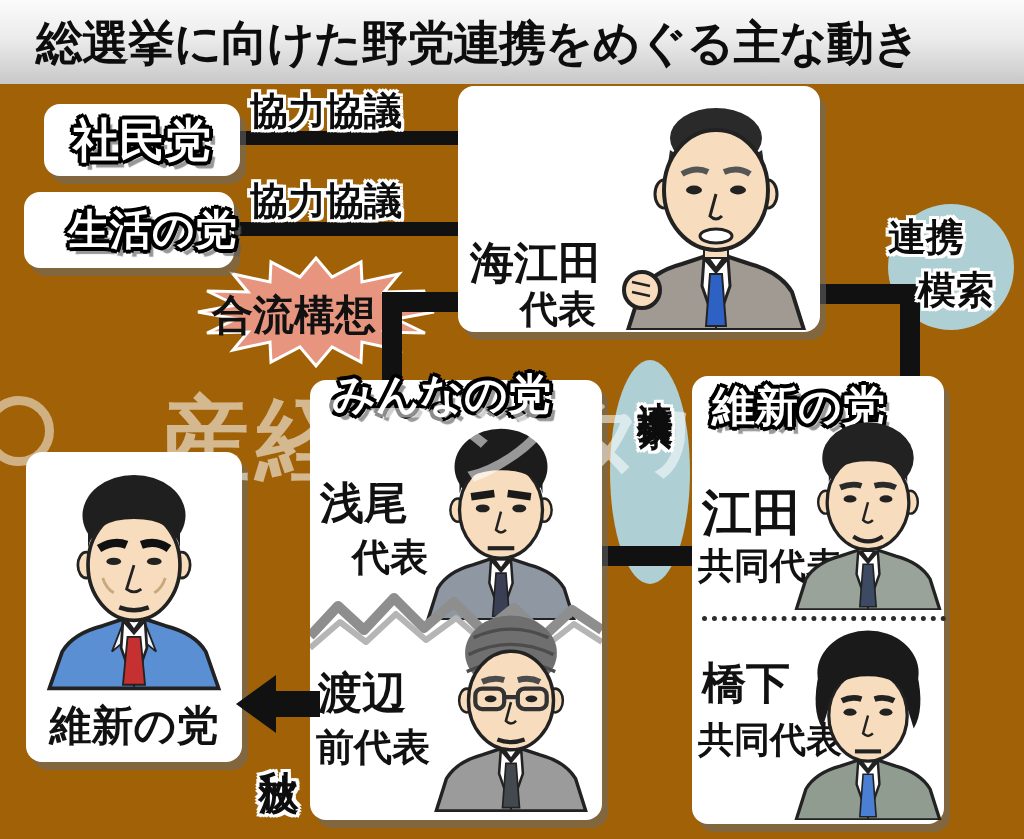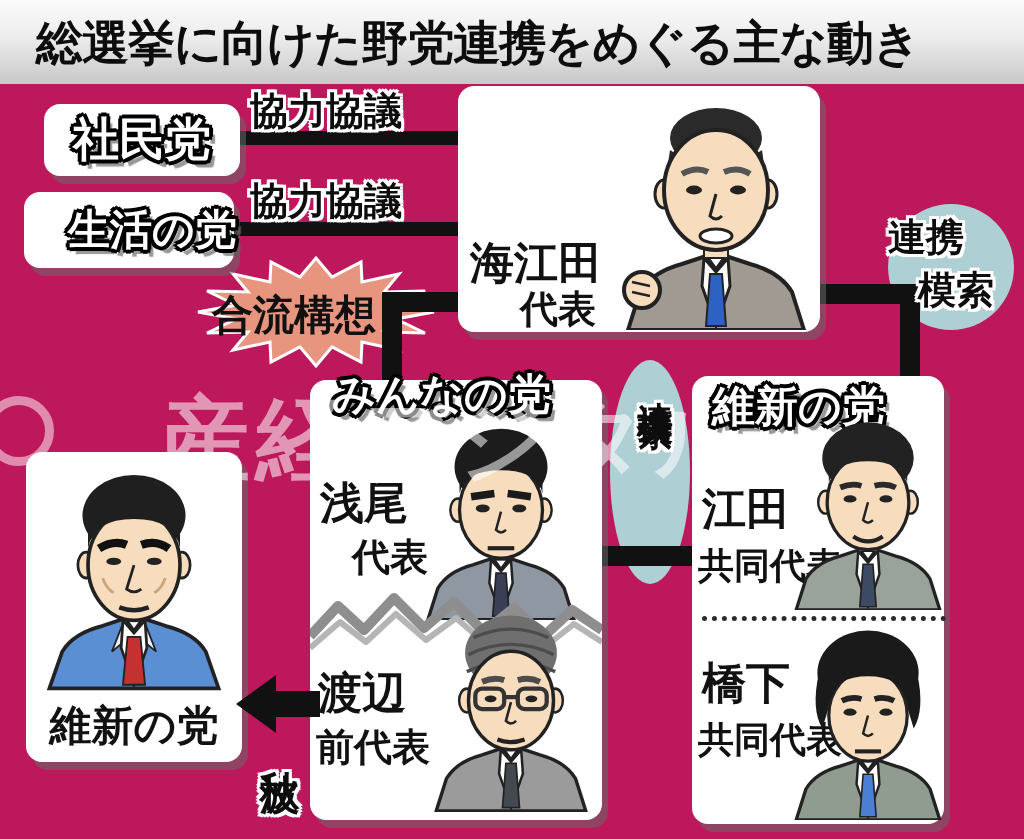--- a/index.html
+++ b/index.html
@@ -1,20 +1,20 @@
 <!DOCTYPE html>
 <html><head>
 <meta charset="utf-8">
 <style>
   * { margin:0; padding:0; box-sizing:border-box; }
   html,body { background:#c8c8c8; }
   #stage {
     position:relative; width:1024px; height:839px;
-    background:#be185d; overflow:hidden;
-    font-family:Liberation Serif, serif;
+    background:#a16207; overflow:hidden;
+    font-family:Liberation Sans, sans-serif;
   }
   .abs { position:absolute; }
 
   
   .titleband {
     position:absolute; left:0; top:0; width:1024px; height:84px;
     background:linear-gradient(180deg,#fbfbfb 0%,#ececec 45%,#c8c8c8 100%);
   }
   .main-title {
     position:absolute; left:36px; top:12px; width:960px;
@@ -193,21 +193,21 @@
       <line x1="46" y1="53" x2="54" y2="53" stroke="#333" stroke-width="2.5"></line>
       <ellipse cx="38" cy="54" rx="3.5" ry="2" fill="#222"></ellipse>
       <ellipse cx="62" cy="54" rx="3.5" ry="2" fill="#222"></ellipse>
       <path d="M50,56 L47,67 Q50,70 53,67" stroke="#222" stroke-width="1.5" fill="none"></path>
       <path d="M42,78 Q50,81 58,78" stroke="#222" stroke-width="2.5" fill="none"></path>
     </svg>
   </div>
 
   <div class="panel z3" style="left:692px;top:376px;width:252px;height:448px;">
     <div class="t-outline" style="position:absolute;left:20px;top:2px;font-size:43px;">維新の党</div>
-    <div class="t-plain" style="position:absolute;left:10px;top:104px;font-size:44px;">江田</div>
+    <div class="t-plain" style="position:absolute;left:10px;top:104px;font-size:50px;">江田</div>
     <div class="t-plain" style="position:absolute;left:6px;top:166px;font-size:36px;">共同代表</div>
     <svg style="position:absolute;left:94px;top:38px;" width="164" height="196" viewBox="0 0 100 120">
       <path d="M6,120 L12,101 Q18,91 33,87 L45,83 L50,90 L55,83 L67,87 Q82,91 88,101 L94,120 Z" fill="#9aa39a" stroke="#222" stroke-width="2"></path>
       <polygon points="44,84 50,91 56,84 57,98 50,118 43,98" fill="#fff" stroke="#222" stroke-width="1.5"></polygon>
       <polygon points="47,92 53,92 55,118 45,118" fill="#3c4a63" stroke="#222" stroke-width="1"></polygon>
       <rect x="44" y="72" width="12" height="12" fill="#f7ddbd" stroke="#222" stroke-width="1"></rect>
       <ellipse cx="50" cy="27" rx="28" ry="22" fill="#222"></ellipse>
       <ellipse cx="24" cy="54" rx="4.5" ry="7" fill="#f7ddbd" stroke="#222" stroke-width="1.5"></ellipse>
       <ellipse cx="76" cy="54" rx="4.5" ry="7" fill="#f7ddbd" stroke="#222" stroke-width="1.5"></ellipse>
       <ellipse cx="50" cy="54" rx="25" ry="29" fill="#f7ddbd" stroke="#222" stroke-width="2"></ellipse>

